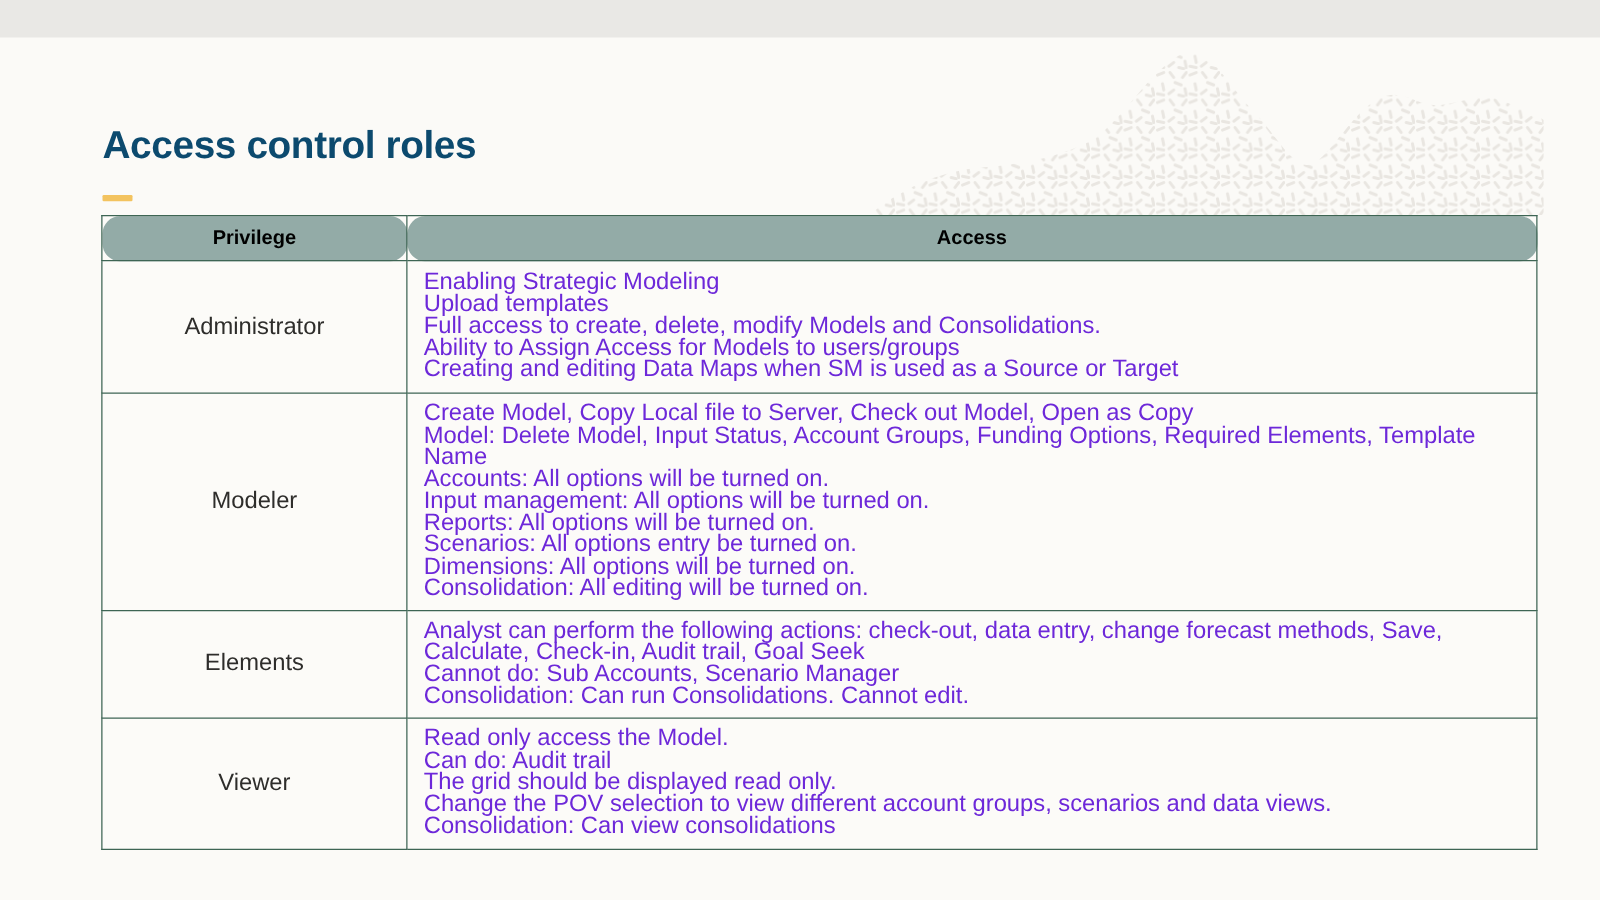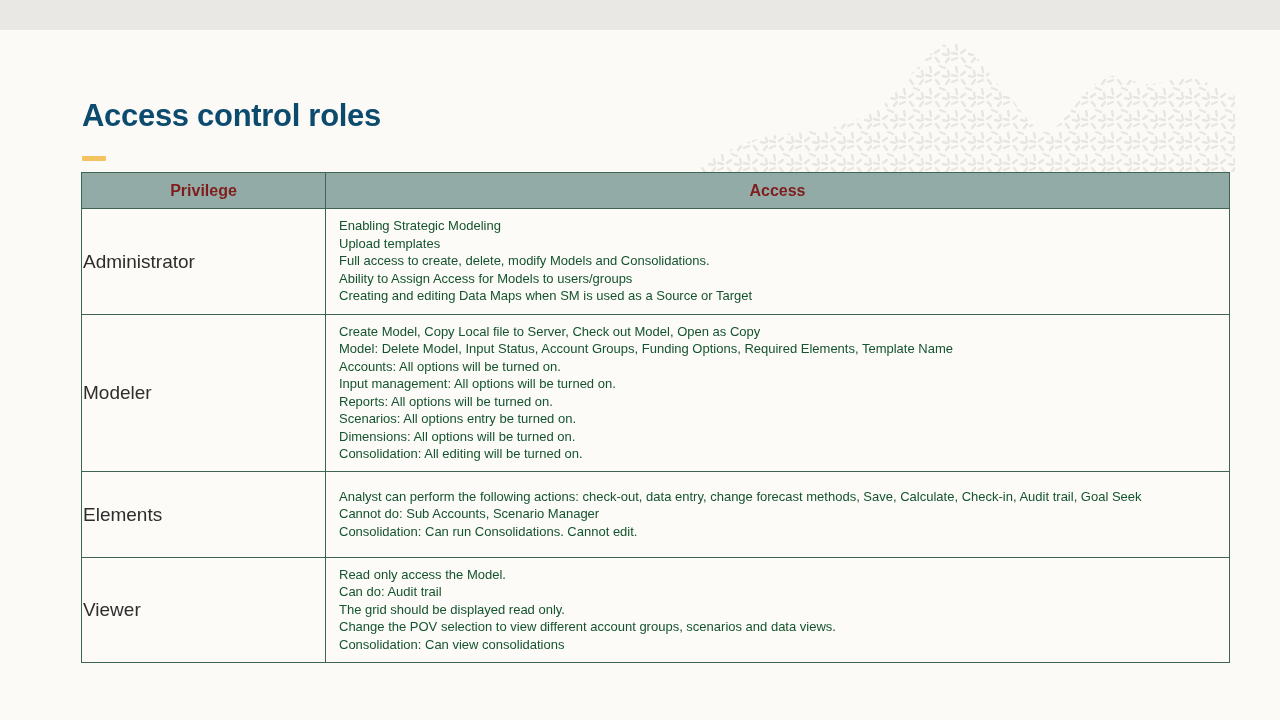--- a/index.html
+++ b/index.html
@@ -38,36 +38,38 @@
     width:1148px;
     border-collapse:collapse;
     table-layout:fixed;
     background:#fcfbf8;
   }
   table.roles th, table.roles td {
     border:1.5px solid #3e6554;
   }
   table.roles thead th {
     background:#93aba7;
-    color:#7f1d1d;
+    color:#000000;
     font-size:16px;
     font-weight:bold;
     height:33px;
+    border-radius:14px;
   }
   td.priv {
+    text-align:center;
     vertical-align:middle;
     font-size:19px;
     color:#2e2d2b;
   }
   td.acc {
     padding:7px 13px 8px 13px;
     vertical-align:middle;
-    font-size:13px;
+    font-size:19px;
     line-height:17.5px;
-    color:#14532d;
+    color:#6d28d9;
   }
   tbody tr:nth-child(1){ height:106px; }
   tbody tr:nth-child(2){ height:157px; }
   tbody tr:nth-child(3){ height:86px; }
   tbody tr:nth-child(4){ height:105px; }
   tbody tr:nth-child(5){ height:33px; }
 </style>
 </head>
 <body>
 

